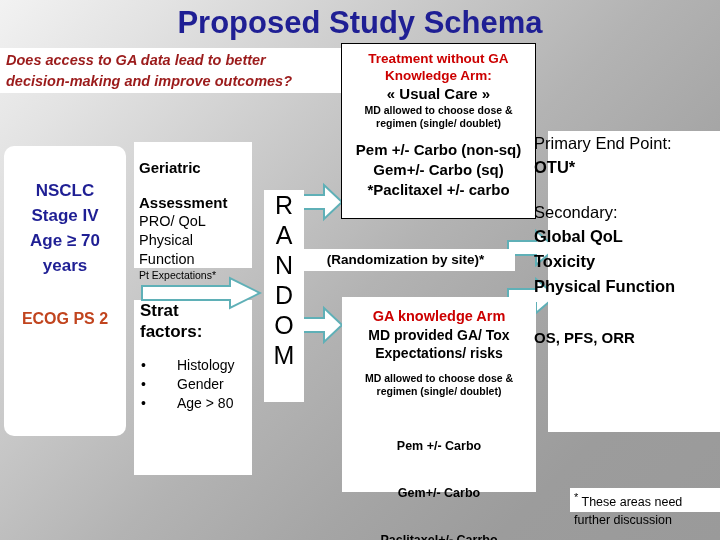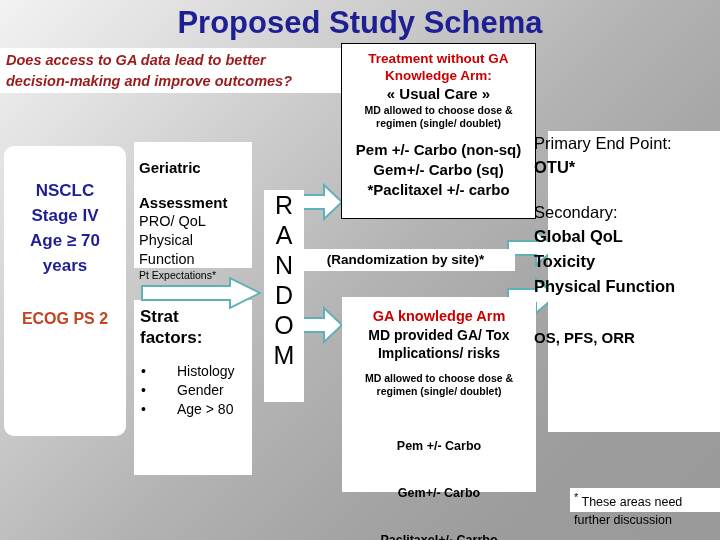--- a/index.html
+++ b/index.html
@@ -126,21 +126,20 @@
     left: 134px;
     top: 300px;
     width: 118px;
     height: 175px;
   }
   #strat-box .strat-head {
     font-weight: bold;
     font-size: 17px;
     line-height: 21px;
     padding-left: 6px;
-    padding-top: 6px;
   }
   #strat-box ul {
     margin: 14px 0 0 0;
     padding: 0;
     list-style: none;
   }
   #strat-box li {
     font-size: 14px;
     line-height: 19px;
     padding-left: 7px;
@@ -404,21 +403,21 @@
     <div class="sp10"></div>
     <div class="uc-reg">Pem +/- Carbo (non-sq)</div>
     <div class="uc-reg">Gem+/- Carbo (sq)</div>
     <div class="uc-reg">*Paclitaxel +/- carbo</div>
   </div>
 
   <div class="panel" id="ga-arm-box">
     <div class="sp10"></div>
     <div class="ga-red">GA knowledge Arm</div>
     <div class="ga-blk">MD provided GA/ Tox</div>
-    <div class="ga-blk">Implications/ risks</div>
+    <div class="ga-blk">Expectations/ risks</div>
     <div class="sp10"></div>
     <div class="ga-sm">MD allowed to choose dose  &amp;</div>
     <div class="ga-sm">regimen  (single/ doublet)</div>
     <div class="sp10"></div>
     <div class="ga-reg">Pem +/- Carbo</div>
     <div class="ga-reg">Gem+/- Carbo</div>
     <div class="ga-reg">Paclitaxel+/- Carrbo</div>
   </div>
 
   <div class="panel" id="endpoints-box"></div>

